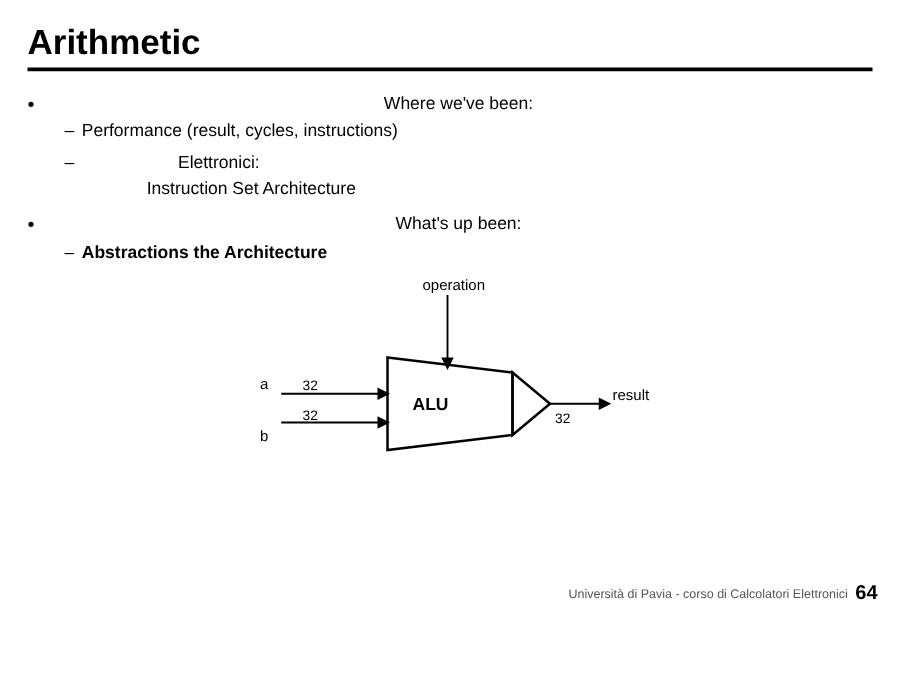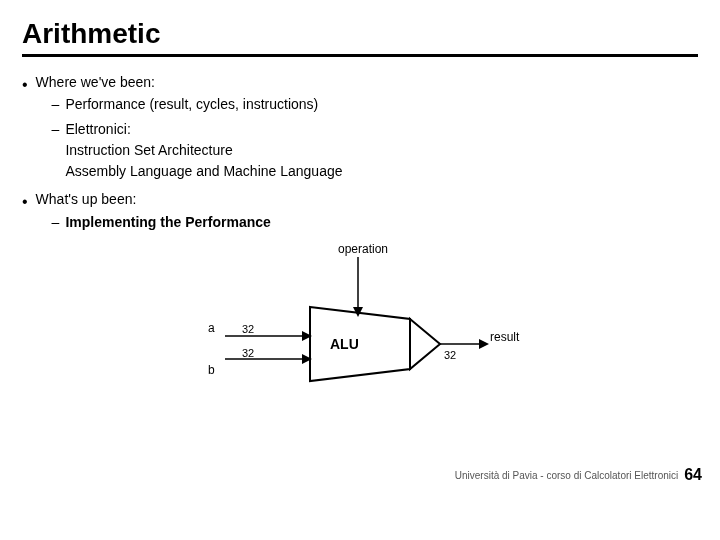--- a/index.html
+++ b/index.html
@@ -46,35 +46,37 @@
 
     .bullet {
       font-size: 16px;
       margin-right: 8px;
       margin-top: 1px;
       flex-shrink: 0;
     }
 
     .bullet-text {
       flex: 1;
+      text-align: center;
     }
 
     .sub-item {
       display: flex;
       align-items: flex-start;
       margin-left: 16px;
       margin-bottom: 2px;
     }
 
     .dash {
       margin-right: 6px;
       flex-shrink: 0;
     }
 
     .sub-sub {
+      margin-left: 52px;
       line-height: 1.5;
     }
 
     
     .diagram-area {
       position: relative;
       width: 340px;
       height: 190px;
       margin: 0 auto 0 auto;
       text-align: center;
@@ -114,34 +116,33 @@
         <div class="sub-item">
           <span class="dash">–</span>
           <span>Performance (result, cycles, instructions)</span>
         </div>
         <div class="sub-item">
           <span class="dash">–</span>
           <div>
             <span>Elettronici:</span>
             <div class="sub-sub">
               <div>Instruction Set Architecture</div>
-              <div>Assembly Language and Machine Language</div>
             </div>
           </div>
         </div>
       </div>
     </div>
 
     <div class="bullet-item">
       <span class="bullet">•</span>
       <div class="bullet-text">
         <span>What's up been:</span>
         <div class="sub-item">
           <span class="dash">–</span>
-          <strong>Implementing the Performance</strong>
+          <strong>Abstractions the Architecture</strong>
         </div>
       </div>
     </div>
 
   </div>
 
   <div class="diagram-area">
     <svg width="340" height="190" viewBox="0 0 340 190">
 
       <text x="148" y="14" font-size="12" font-family="Arial">operation</text>

